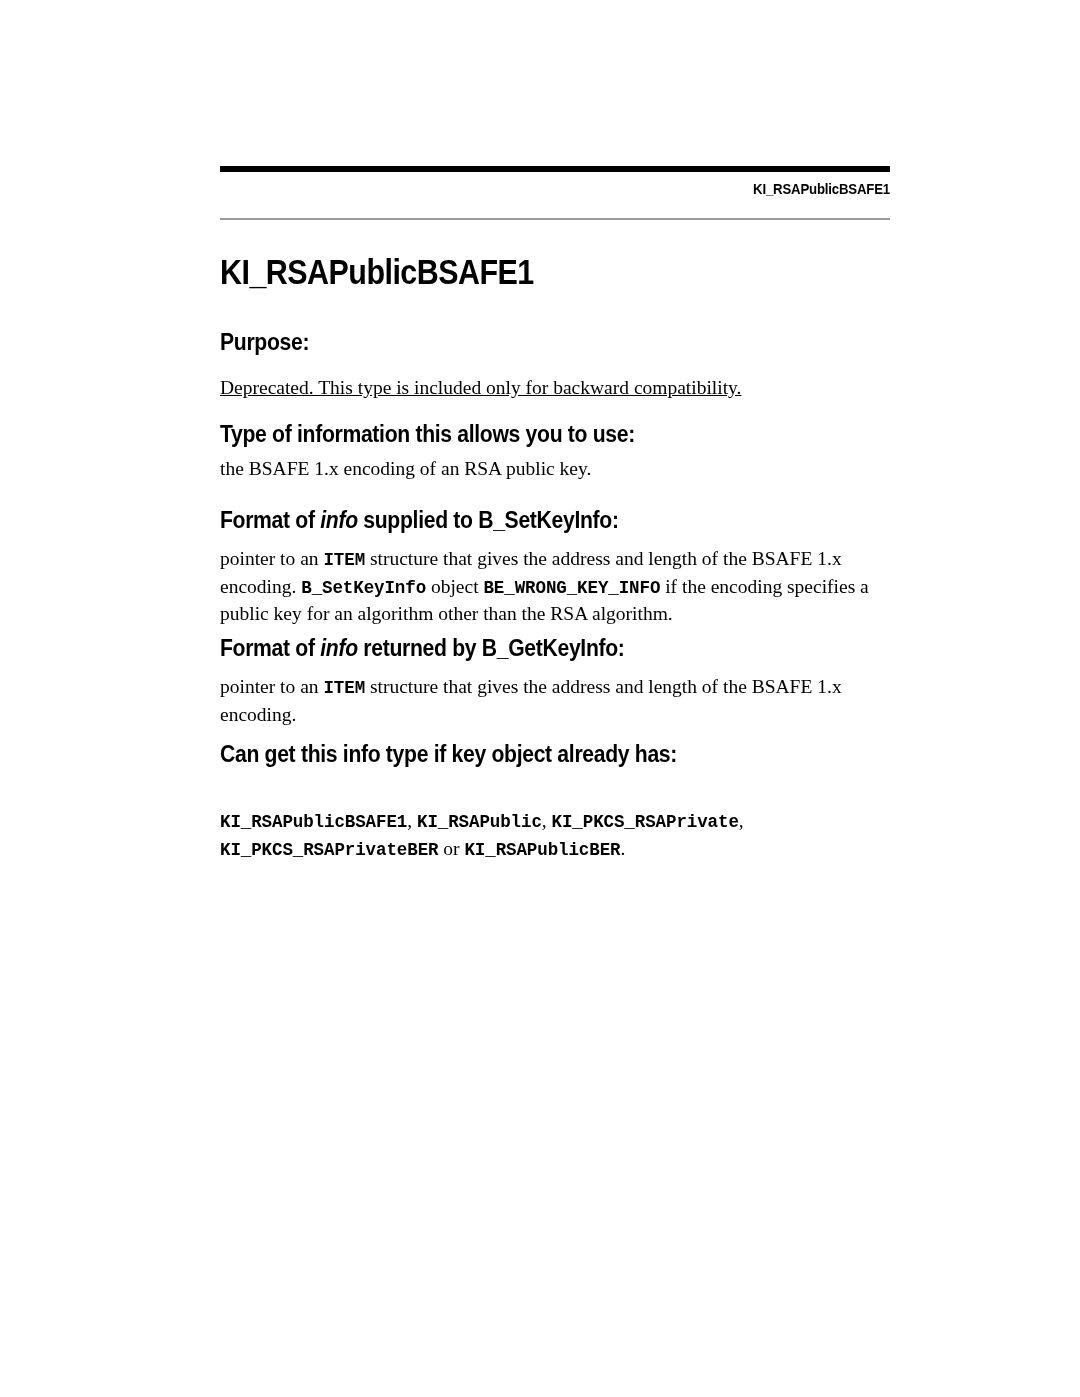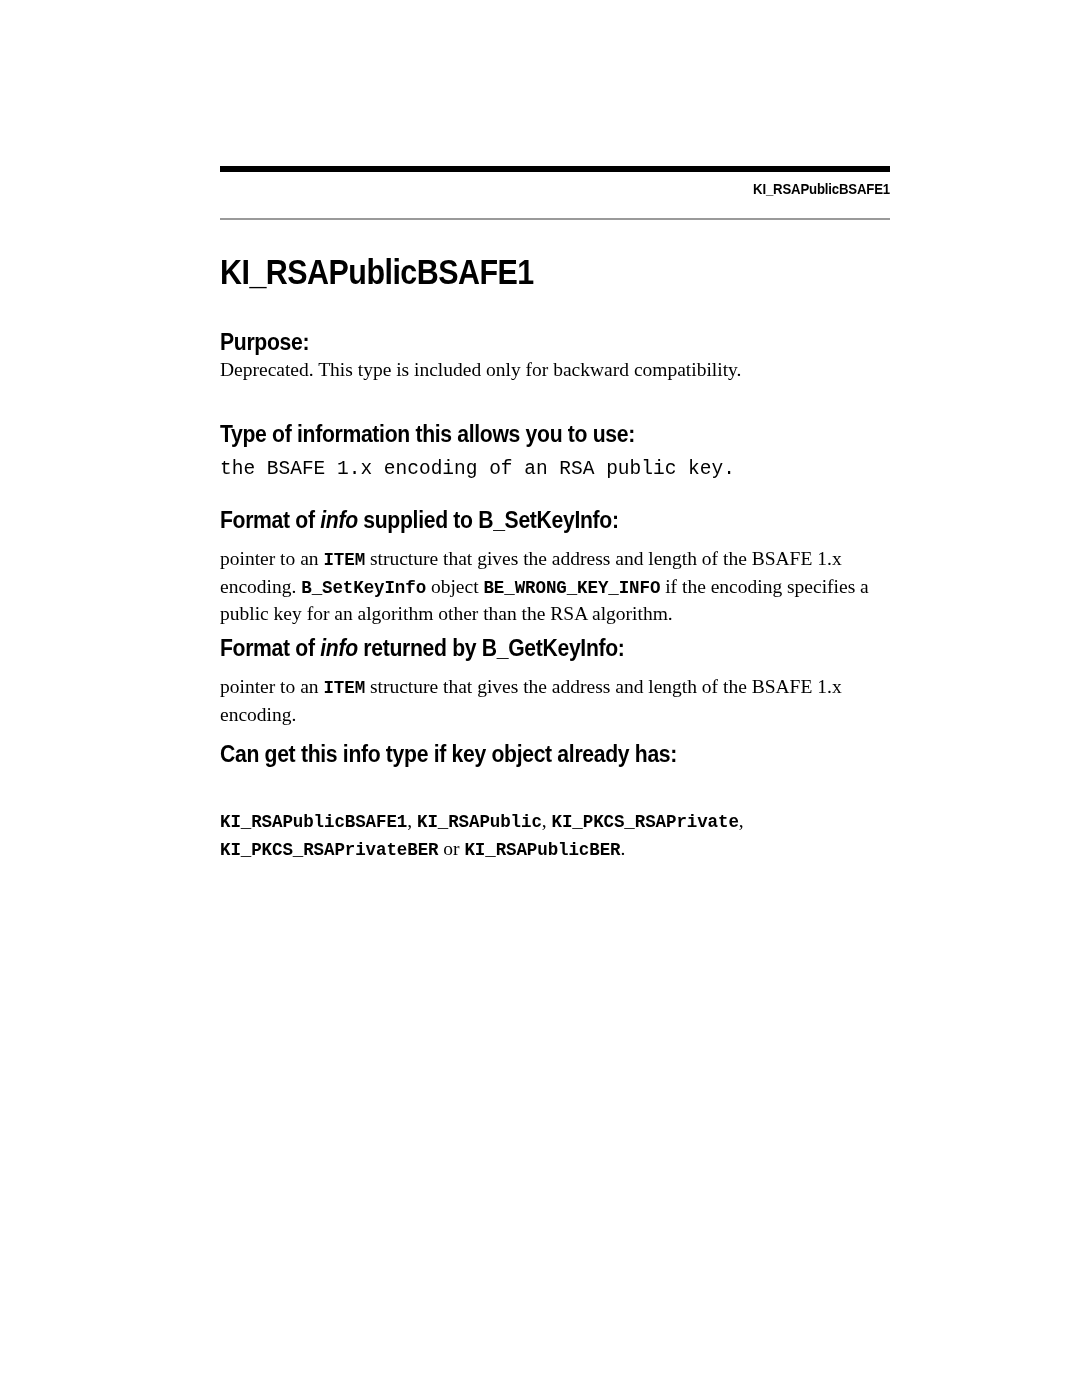--- a/index.html
+++ b/index.html
@@ -155,23 +155,23 @@
 <div class="page">
 
   <div class="header-rule-thick"></div>
   <div class="header-text">KI_RSAPublicBSAFE1</div>
   <div class="header-rule-thin"></div>
 
   <div class="content">
     <h1 class="doc-title">KI_RSAPublicBSAFE1</h1>
     <div id="sections">
         <h2 class="section-head blk" style="top: 78px;">Purpose:</h2>
-        <p class="body-text blk" style="top: 107px;"><span>Deprecated. This type is included only for backward compatibility.</span></p>
+        <p class="body-text blk" style="top: 125px; text-decoration: underline;"><span>Deprecated. This type is included only for backward compatibility.</span></p>
         <h2 class="section-head blk" style="top: 170px;">Type of information this allows you to use:</h2>
-        <p class="body-text blk" style="top: 206px; font-family: Liberation Mono, monospace;"><span>the BSAFE 1.x encoding of an RSA public key.</span></p>
+        <p class="body-text blk" style="top: 206px;"><span>the BSAFE 1.x encoding of an RSA public key.</span></p>
         <h2 class="section-head blk" style="top: 256px;"><span>Format of </span><span class="ital">info</span><span> supplied to B_SetKeyInfo:</span></h2>
         <p class="body-text blk" style="top: 296px;"><span>pointer to an </span><code>ITEM</code><span> structure that gives the address and length of the BSAFE 1.x encoding. </span><code>B_SetKeyInfo</code><span> object </span><code>BE_WRONG_KEY_INFO</code><span> if the encoding specifies a public key for an algorithm other than the RSA algorithm.</span></p>
         <h2 class="section-head blk" style="top: 384px;"><span>Format of </span><span class="ital">info</span><span> returned by B_GetKeyInfo:</span></h2>
         <p class="body-text blk" style="top: 424px;"><span>pointer to an </span><code>ITEM</code><span> structure that gives the address and length of the BSAFE 1.x encoding.</span></p>
         <h2 class="section-head blk" style="top: 490px;">Can get this info type if key object already has:</h2>
         <p class="body-text blk" style="top: 558px;"><code>KI_RSAPublicBSAFE1</code><span>, </span><code>KI_RSAPublic</code><span>, </span><code>KI_PKCS_RSAPrivate</code><span>, </span><code>KI_PKCS_RSAPrivateBER</code><span> or </span><code>KI_RSAPublicBER</code><span>.</span></p>
       </div>
   </div>
 
   <div class="footer-rule"></div>

